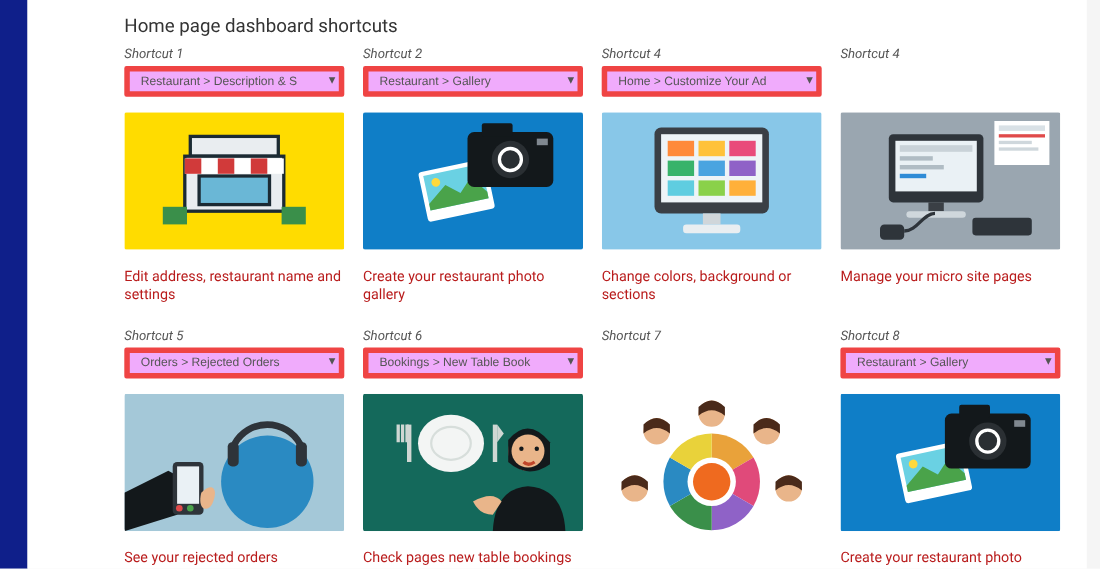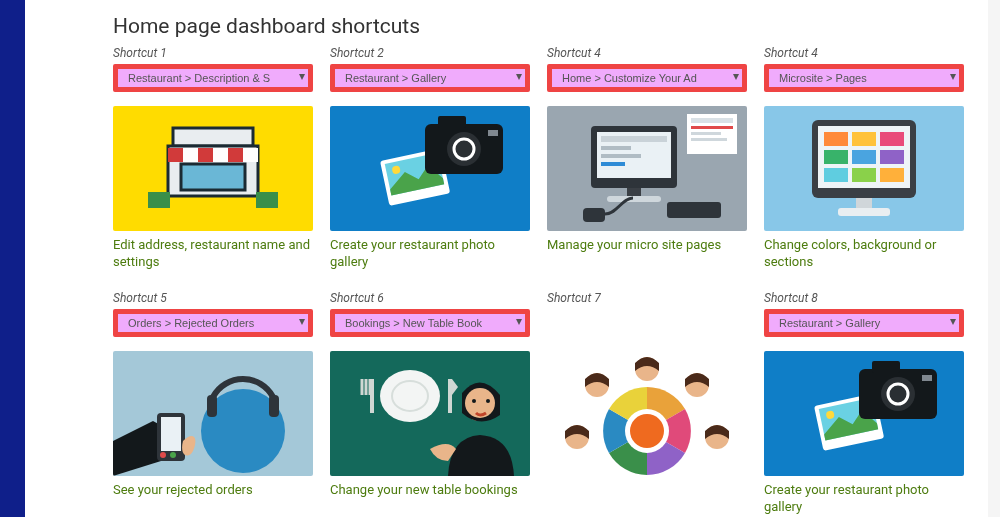--- a/index.html
+++ b/index.html
@@ -13,21 +13,21 @@
   }
   .left-rail { width: 25px; background: #0f1f8a; flex-shrink: 0; }
   .page {
     flex: 1;
     background: #fff;
     margin: 0 12px 0 0;
     padding: 14px 0 0 88px;
     position: relative;
   }
   .page-title {
-    font-size: 21px;
+    font-size: 17px;
     font-weight: 400;
     color: #333;
     margin-bottom: 8px;
   }
   .grid {
     display: grid;
     grid-template-columns: repeat(4, 200px);
     column-gap: 17px;
     row-gap: 16px;
   }
@@ -61,22 +61,22 @@
   }
   .card-img {
     width: 200px;
     height: 125px;
     margin-top: 0;
     border-radius: 2px;
     overflow: hidden;
   }
   .caption {
     font-size: 13px;
-    color: #4d7c0f;
-    margin-top: 6px;
+    color: #b91c1c;
+    margin-top: 17px;
     line-height: 1.3;
   }
   svg { display: block; }
 </style>
 </head>
 <body>
 
 <div class="left-rail"></div>
 
 <div class="page">
@@ -96,23 +96,20 @@
       </div>
     </div>
     <div class="cell">
       <span class="shortcut-label">Shortcut 4</span>
       <div class="select-wrap">
         <input class="select" readonly="" value="Home &gt; Customize Your Ad" style="">
       </div>
     </div>
     <div class="cell">
       <span class="shortcut-label">Shortcut 4</span>
-      <div class="select-wrap">
-        <input class="select" readonly="" value="Microsite &gt; Pages" style="">
-      </div>
     </div>
   </div>
 
   <div class="grid" style="margin-top:14px">
 
     <div class="cell">
       <div class="card-img">
         <svg viewBox="0 0 200 125" width="200" height="125">
           <rect width="200" height="125" fill="#ffdc00"></rect>
           <rect x="60" y="22" width="80" height="18" fill="#e9edf0" stroke="#1b2a33" stroke-width="3"></rect>
@@ -143,20 +140,42 @@
             <path d="M4 30 L22 16 L34 26 L46 14 L58 30 L58 36 L4 36 Z" fill="#4aa34a"></path>
           </g>
           <rect x="95" y="18" width="78" height="50" rx="6" fill="#13181b"></rect>
           <rect x="108" y="10" width="28" height="12" rx="2" fill="#13181b"></rect>
           <circle cx="134" cy="43" r="17" fill="#2a2f33"></circle>
           <circle cx="134" cy="43" r="10" fill="none" stroke="#fff" stroke-width="3"></circle>
           <rect x="158" y="24" width="10" height="6" fill="#808890"></rect>
         </svg>
       </div>
       <div class="caption">Create your restaurant photo gallery</div>
+    </div>
+
+    <div class="cell">
+      <div class="card-img">
+        <svg viewBox="0 0 200 125" width="200" height="125">
+          <rect width="200" height="125" fill="#88c7e8"></rect>
+          <rect x="48" y="14" width="104" height="78" rx="6" fill="#3a3f45"></rect>
+          <rect x="54" y="20" width="92" height="62" fill="#eef4f7"></rect>
+          <rect x="92" y="92" width="16" height="10" fill="#d0d6da"></rect>
+          <rect x="74" y="102" width="52" height="8" rx="3" fill="#e9eef1"></rect>
+          <rect x="60" y="26" width="24" height="14" fill="#ff8a3a"></rect>
+          <rect x="88" y="26" width="24" height="14" fill="#ffc23a"></rect>
+          <rect x="116" y="26" width="24" height="14" fill="#e94b7a"></rect>
+          <rect x="60" y="44" width="24" height="14" fill="#38b36a"></rect>
+          <rect x="88" y="44" width="24" height="14" fill="#4aa4e0"></rect>
+          <rect x="116" y="44" width="24" height="14" fill="#8f62c7"></rect>
+          <rect x="60" y="62" width="24" height="14" fill="#5fcde0"></rect>
+          <rect x="88" y="62" width="24" height="14" fill="#8ad14a"></rect>
+          <rect x="116" y="62" width="24" height="14" fill="#ffb03a"></rect>
+        </svg>
+      </div>
+      <div class="caption">Change colors, background or sections</div>
     </div>
 
     <div class="cell">
       <div class="card-img">
         <svg viewBox="0 0 200 125" width="200" height="125">
           <rect width="200" height="125" fill="#9aa6b0"></rect>
           <rect x="44" y="20" width="86" height="62" rx="4" fill="#2e343a"></rect>
           <rect x="50" y="26" width="74" height="46" fill="#eaf1f5"></rect>
           <rect x="54" y="30" width="66" height="6" fill="#c9d2d8"></rect>
           <rect x="54" y="40" width="30" height="4" fill="#b0bcc4"></rect>
@@ -169,42 +188,20 @@
           <path d="M58 108 C 70 108 75 92 86 92" stroke="#2e343a" stroke-width="3" fill="none"></path>
           <rect x="140" y="8" width="50" height="40" fill="#fff"></rect>
           <rect x="144" y="12" width="42" height="5" fill="#d9e1e6"></rect>
           <rect x="144" y="20" width="42" height="3" fill="#e04a4a"></rect>
           <rect x="144" y="26" width="30" height="3" fill="#cfd7dc"></rect>
           <rect x="144" y="32" width="36" height="3" fill="#cfd7dc"></rect>
         </svg>
       </div>
       <div class="caption">Manage your micro site pages</div>
     </div>
-
-    <div class="cell">
-      <div class="card-img">
-        <svg viewBox="0 0 200 125" width="200" height="125">
-          <rect width="200" height="125" fill="#88c7e8"></rect>
-          <rect x="48" y="14" width="104" height="78" rx="6" fill="#3a3f45"></rect>
-          <rect x="54" y="20" width="92" height="62" fill="#eef4f7"></rect>
-          <rect x="92" y="92" width="16" height="10" fill="#d0d6da"></rect>
-          <rect x="74" y="102" width="52" height="8" rx="3" fill="#e9eef1"></rect>
-          <rect x="60" y="26" width="24" height="14" fill="#ff8a3a"></rect>
-          <rect x="88" y="26" width="24" height="14" fill="#ffc23a"></rect>
-          <rect x="116" y="26" width="24" height="14" fill="#e94b7a"></rect>
-          <rect x="60" y="44" width="24" height="14" fill="#38b36a"></rect>
-          <rect x="88" y="44" width="24" height="14" fill="#4aa4e0"></rect>
-          <rect x="116" y="44" width="24" height="14" fill="#8f62c7"></rect>
-          <rect x="60" y="62" width="24" height="14" fill="#5fcde0"></rect>
-          <rect x="88" y="62" width="24" height="14" fill="#8ad14a"></rect>
-          <rect x="116" y="62" width="24" height="14" fill="#ffb03a"></rect>
-        </svg>
-      </div>
-      <div class="caption">Change colors, background or sections</div>
-    </div>
   </div>
 
   <div class="grid" style="margin-top:20px">
     <div class="cell">
       <span class="shortcut-label">Shortcut 5</span>
       <div class="select-wrap">
         <input class="select" readonly="" value="Orders &gt; Rejected Orders" style="">
       </div>
     </div>
     <div class="cell">
@@ -258,21 +255,21 @@
           <circle cx="150" cy="52" r="18" fill="#e9b58a"></circle>
           <path d="M132 42 Q150 20 170 44 L170 64 Q150 78 132 62 Z" fill="#13181b"></path>
           <circle cx="150" cy="52" r="15" fill="#e9b58a"></circle>
           <path d="M118 125 Q120 86 150 84 Q182 86 184 125 Z" fill="#13181b"></path>
           <path d="M100 98 Q118 88 126 98 L118 110 Q106 110 100 98 Z" fill="#e9b58a"></path>
           <circle cx="144" cy="50" r="2" fill="#13181b"></circle>
           <circle cx="158" cy="50" r="2" fill="#13181b"></circle>
           <path d="M146 62 Q150 66 156 62" stroke="#c0452a" stroke-width="3" fill="none"></path>
         </svg>
       </div>
-      <div class="caption">Change your new table bookings</div>
+      <div class="caption">Check pages new table bookings</div>
     </div>
 
     <div class="cell">
       <div class="card-img">
         <svg viewBox="0 0 200 125" width="200" height="125">
           <rect width="200" height="125" fill="#ffffff"></rect>
           <g transform="translate(100,80)">
             <path d="M0 -44 A44 44 0 0 1 38 -22 L0 0 Z" fill="#e9a23a"></path>
             <path d="M38 -22 A44 44 0 0 1 38 22 L0 0 Z" fill="#e04a7a"></path>
             <path d="M38 22 A44 44 0 0 1 0 44 L0 0 Z" fill="#8f62c7"></path>

